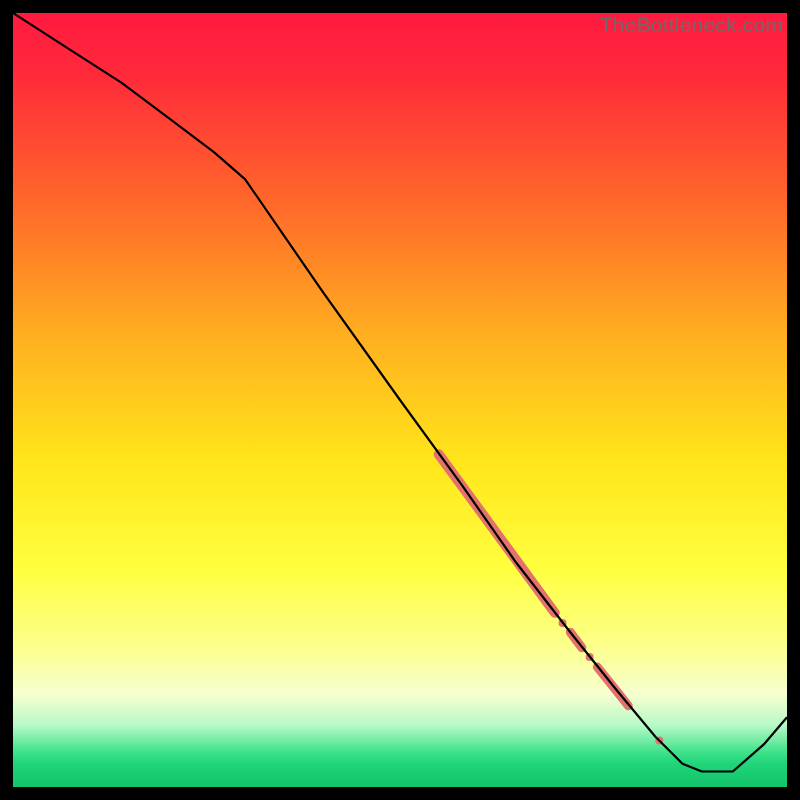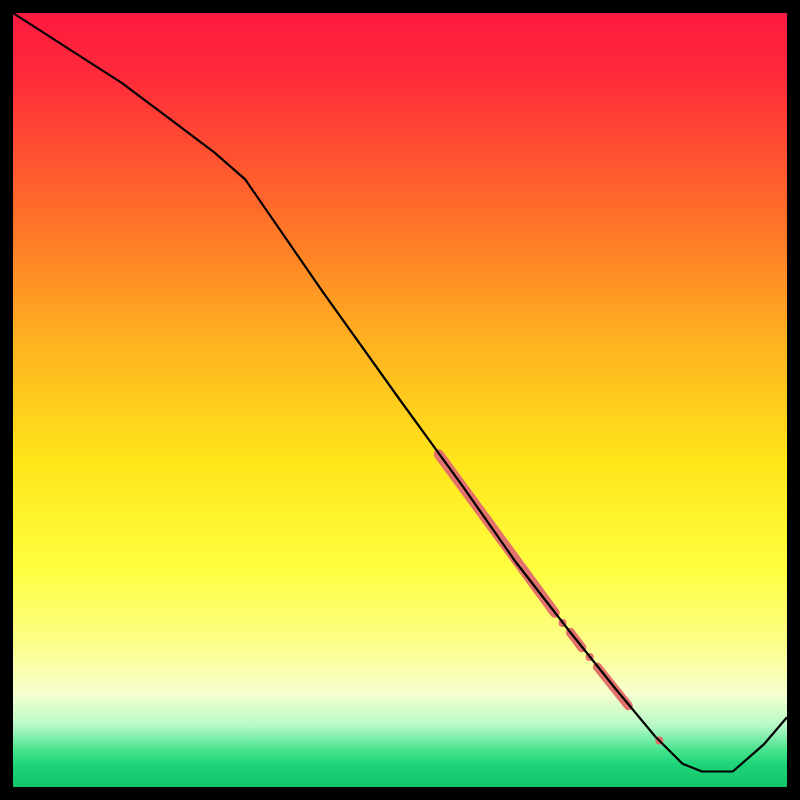--- a/index.html
+++ b/index.html
@@ -62,13 +62,14 @@
     <g id="highlights">
         <line x1="425.70000000000005" y1="441.18" x2="541.8" y2="599.85" stroke="#e2726b" stroke-width="10" stroke-linecap="round"></line>
         <line x1="557.28" y1="619.2" x2="568.89" y2="634.6800000000001" stroke="#e2726b" stroke-width="9" stroke-linecap="round"></line>
         <line x1="584.37" y1="654.03" x2="615.33" y2="692.73" stroke="#e2726b" stroke-width="9" stroke-linecap="round"></line>
         <circle cx="549.54" cy="609.912" r="4" fill="#e2726b"></circle>
         <circle cx="576.63" cy="643.968" r="4" fill="#e2726b"></circle>
         <circle cx="646.29" cy="727.56" r="4" fill="#e2726b"></circle>
       </g>
     <path id="curve" fill="none" stroke="#000" stroke-width="2.2" stroke-linejoin="round" d="M0.00 0.00 L54.18 34.83 L108.36 69.66 L154.80 104.49 L201.24 139.32 L232.20 166.41 L309.60 278.64 L387.00 387.00 L448.92 472.14 L503.10 549.54 L557.28 619.20 L603.72 677.25 L642.42 723.69 L669.51 750.78 L688.86 758.52 L719.82 758.52 L750.78 731.43 L774.00 704.34 "></path>
   </svg>
+  <div class="watermark">TheBottleneck.com</div>
 </div>
 
 </body></html>

